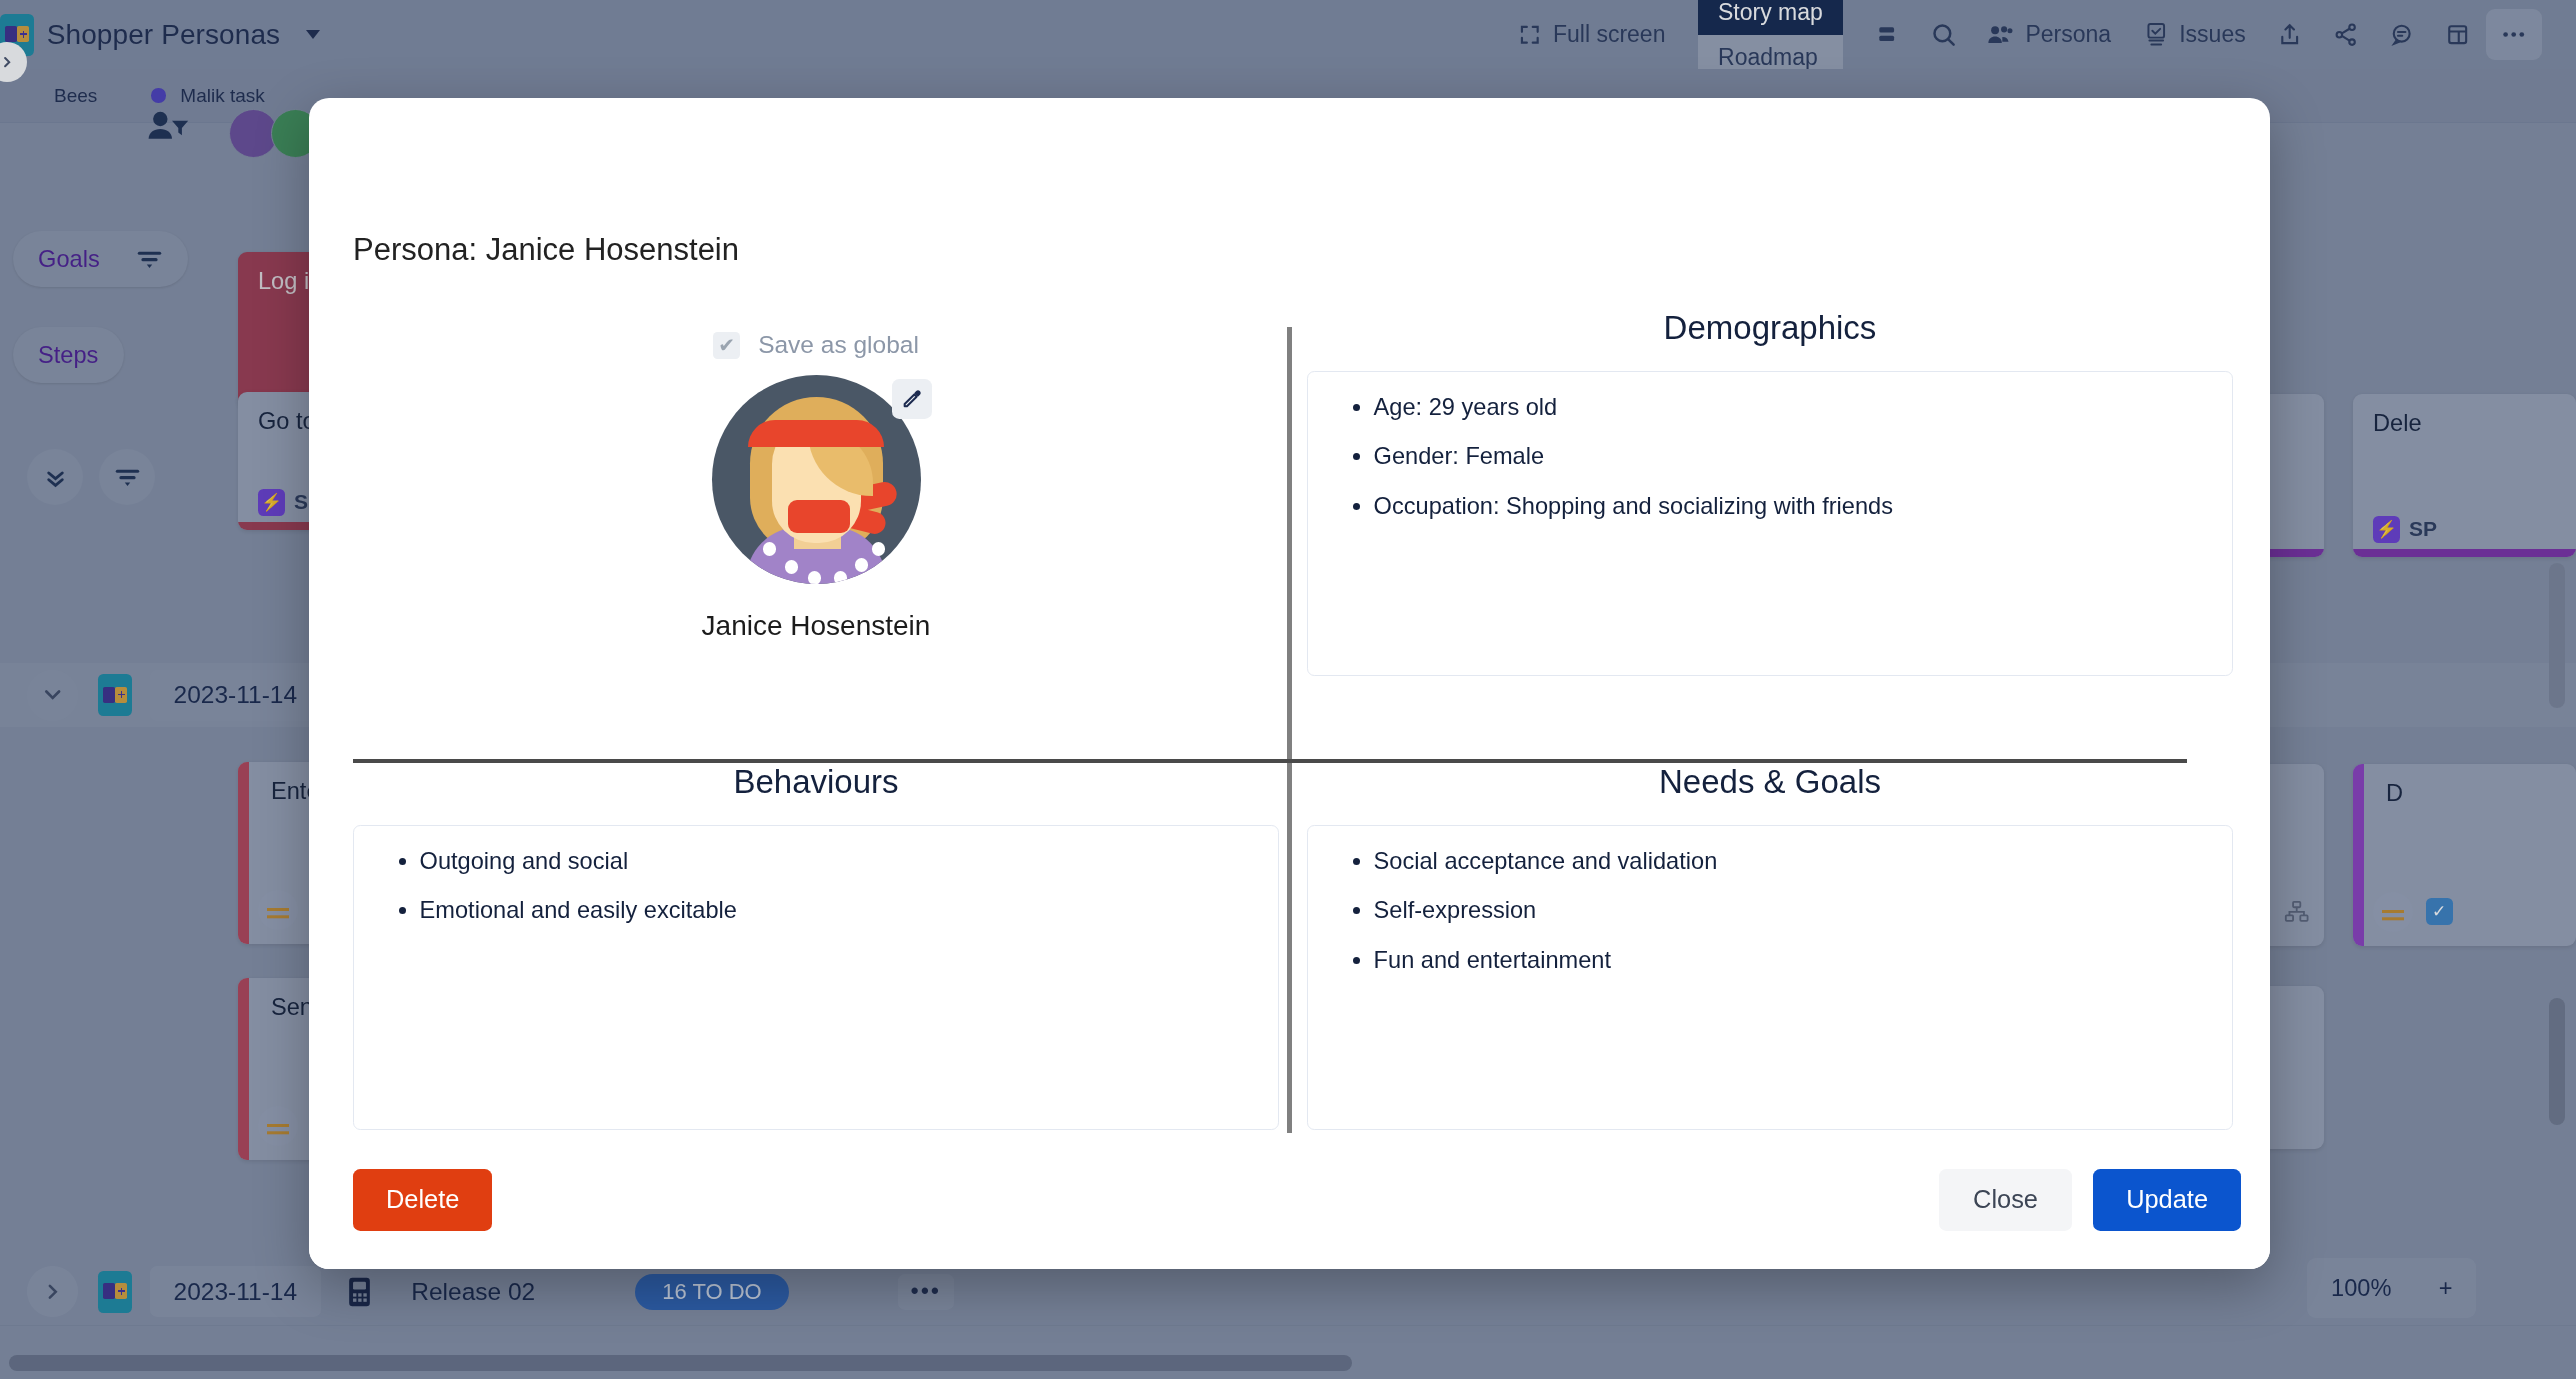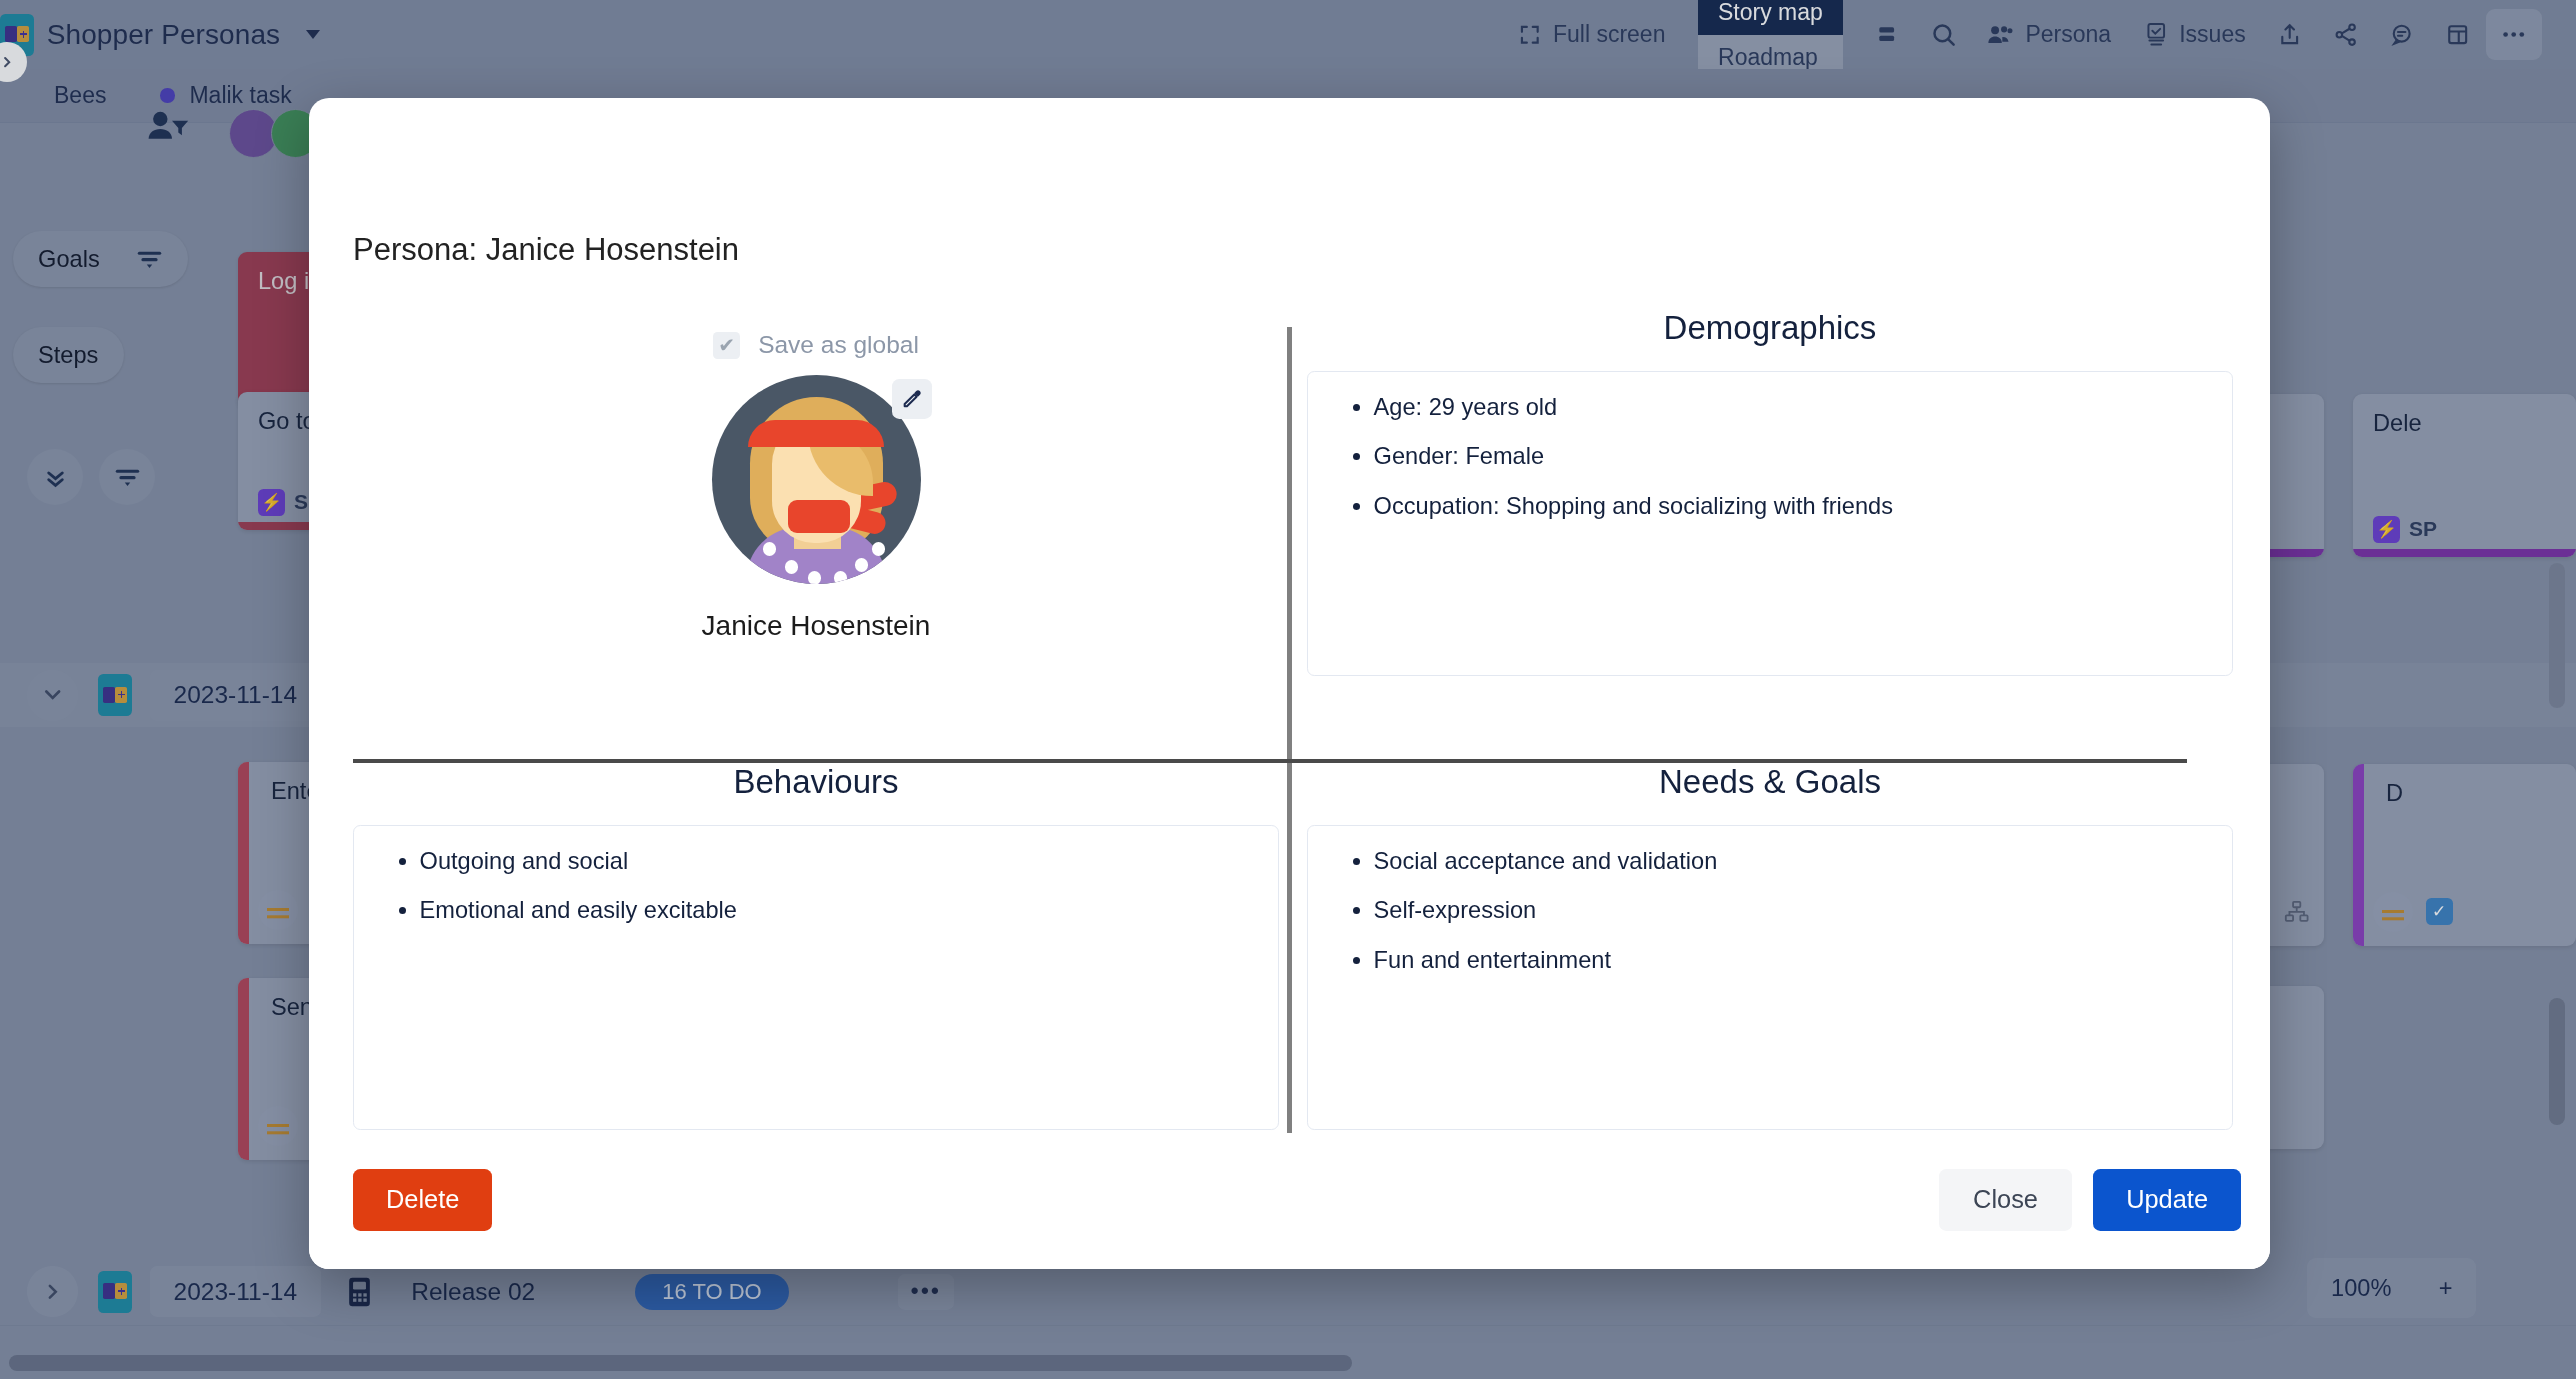--- a/index.html
+++ b/index.html
@@ -32,27 +32,27 @@
   .segmented{display:flex;background:#9aa4b8;border-radius:9px;overflow:hidden;margin:0 16.3px;flex-direction:column;}
   .seg{padding:0 20px;height:45px;display:flex;align-items:center;font-size:23px;color:#2a3a5e;}
   .seg.active{background:#12264f;color:#fff;}
   .iconbtn{width:56px;height:51px;display:flex;align-items:center;justify-content:center;color:#2a3a5e;}
   .iconbtn.boxed{background:#919cb2;border-radius:9px;}
   svg{display:block;}
 
   
   .row2{position:absolute;left:0;top:69px;width:2576px;height:53px;background:#808ca4;
     display:flex;align-items:center;border-bottom:0.9px solid #7b87a0;}
-  .row2 .t{font-size:23px;color:#1d2b50;margin-left:54px;display:flex;align-items:center;gap:14.5px;}
+  .row2 .t{font-size:19px;color:#1d2b50;margin-left:54px;display:flex;align-items:center;gap:14.5px;}
   .dot{width:14.5px;height:14.5px;border-radius:50%;background:#4b3fbd;}
 
   
   .row3{position:absolute;left:0;top:122px;width:2576px;height:272px;}
   .pill{height:56px;border-radius:28px;background:#8b96ac;display:inline-flex;align-items:center;
-    padding:0 25.4px;color:#0f172a;font-size:23.6px;gap:36px;box-shadow:0 0.9px 2.7px rgba(0,0,0,.12);}
+    padding:0 25.4px;color:#4c1d95;font-size:23.6px;gap:36px;box-shadow:0 0.9px 2.7px rgba(0,0,0,.12);}
   .rowlabel-goals{position:absolute;left:12.7px;top:109px;}
   .rowlabel-steps{position:absolute;left:12.7px;top:205px;}
   .personfilter{position:absolute;left:145px;top:-14.5px;color:#1d3055;}
   .avatars{position:absolute;left:229px;top:-12.7px;display:flex;}
   .av{width:47px;height:47px;border-radius:50%;margin-right:-7.3px;border:1.8px solid #8691a8;}
   .av1{background:#6a4e9c;}
   .av2{background:#3f8f5a;}
   .circbtn{width:56px;height:56px;border-radius:50%;background:#8b96ac;display:flex;align-items:center;justify-content:center;color:#1d3055;}
   .smallbtns{position:absolute;left:27px;top:327px;display:flex;gap:16.3px;}
 

